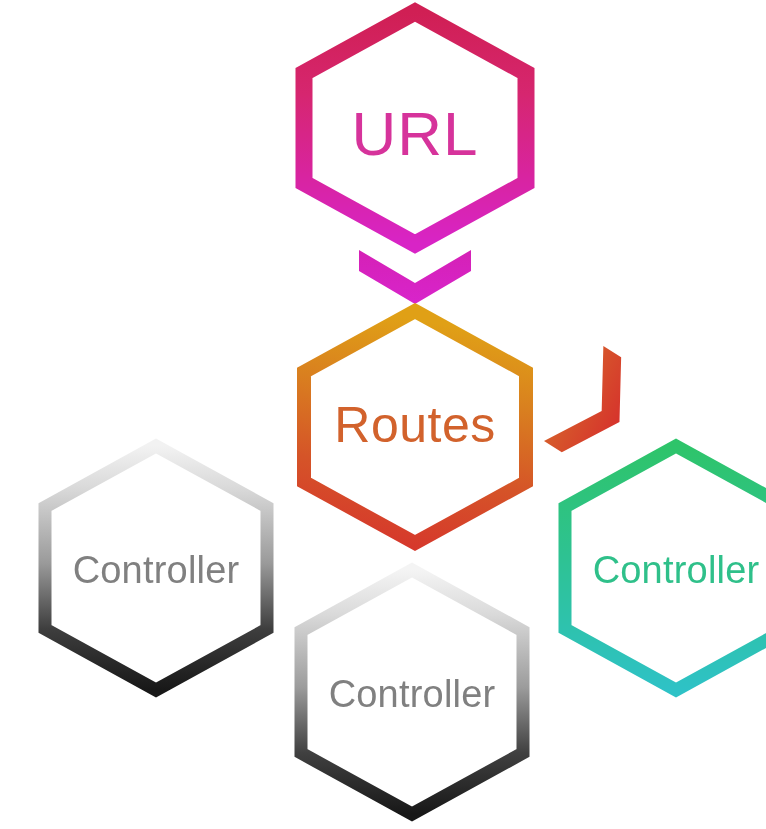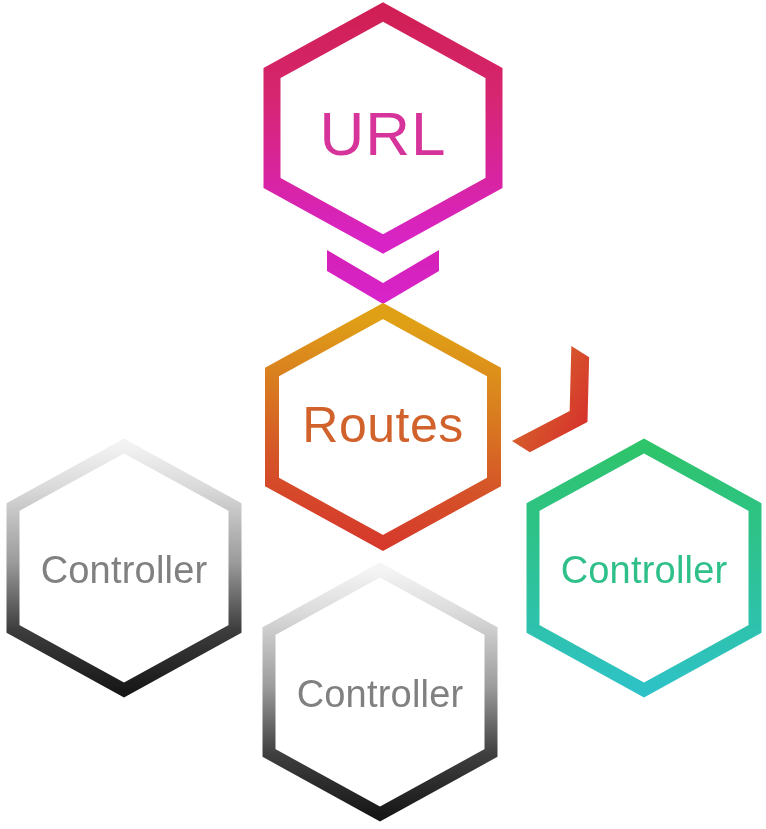--- a/index.html
+++ b/index.html
@@ -12,20 +12,21 @@
     width: 766px;
     height: 829px;
     font-family: "Liberation Sans", sans-serif;
     overflow: hidden;
   }
   #diagram-root {
     position: relative;
     width: 622px;
     height: 829px;
     background: #ffffff;
+    margin-left: 32px;
   }
   #diagram-svg {
     position: absolute;
     left: 0;
     top: 0;
     width: 766px;
     height: 829px;
     display: block;
   }
   .node-label {

